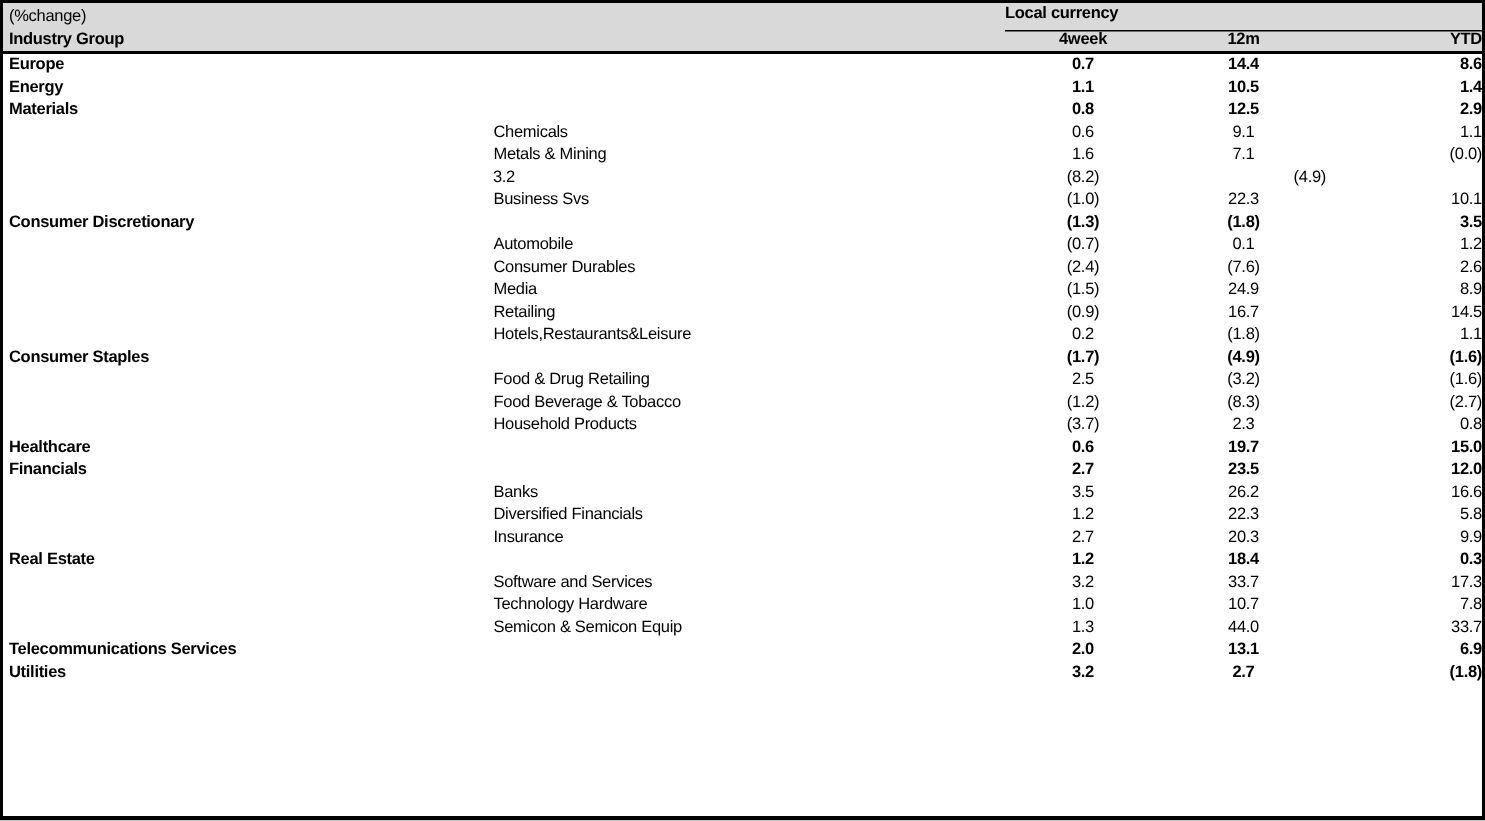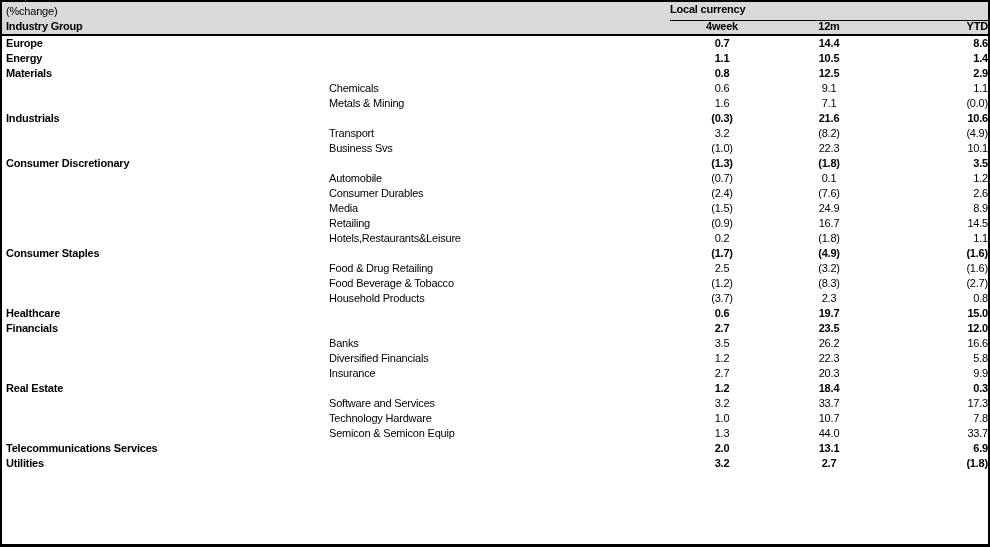--- a/index.html
+++ b/index.html
@@ -100,28 +100,21 @@
         <div class="cell val c0">0.6</div>
         <div class="cell val c1">9.1</div>
         <div class="cell val c2">1.1</div>
       </div>
       <div class="row">
         <div class="cell labelc sub-label">Metals &amp; Mining</div>
         <div class="cell val c0">1.6</div>
         <div class="cell val c1">7.1</div>
         <div class="cell val c2">(0.0)</div>
       </div>
-      <div class="row group">
-        <div class="cell labelc group-label">Industrials</div>
-        <div class="cell val c0">(0.3)</div>
-        <div class="cell val c1">21.6</div>
-        <div class="cell val c2">10.6</div>
-      </div>
-      <div class="row">
-        <div class="cell labelc sub-label">Transport</div>
+      <div class="row">
         <div class="cell val c0">3.2</div>
         <div class="cell val c1">(8.2)</div>
         <div class="cell val c2">(4.9)</div>
       </div>
       <div class="row">
         <div class="cell labelc sub-label">Business Svs</div>
         <div class="cell val c0">(1.0)</div>
         <div class="cell val c1">22.3</div>
         <div class="cell val c2">10.1</div>
       </div>

